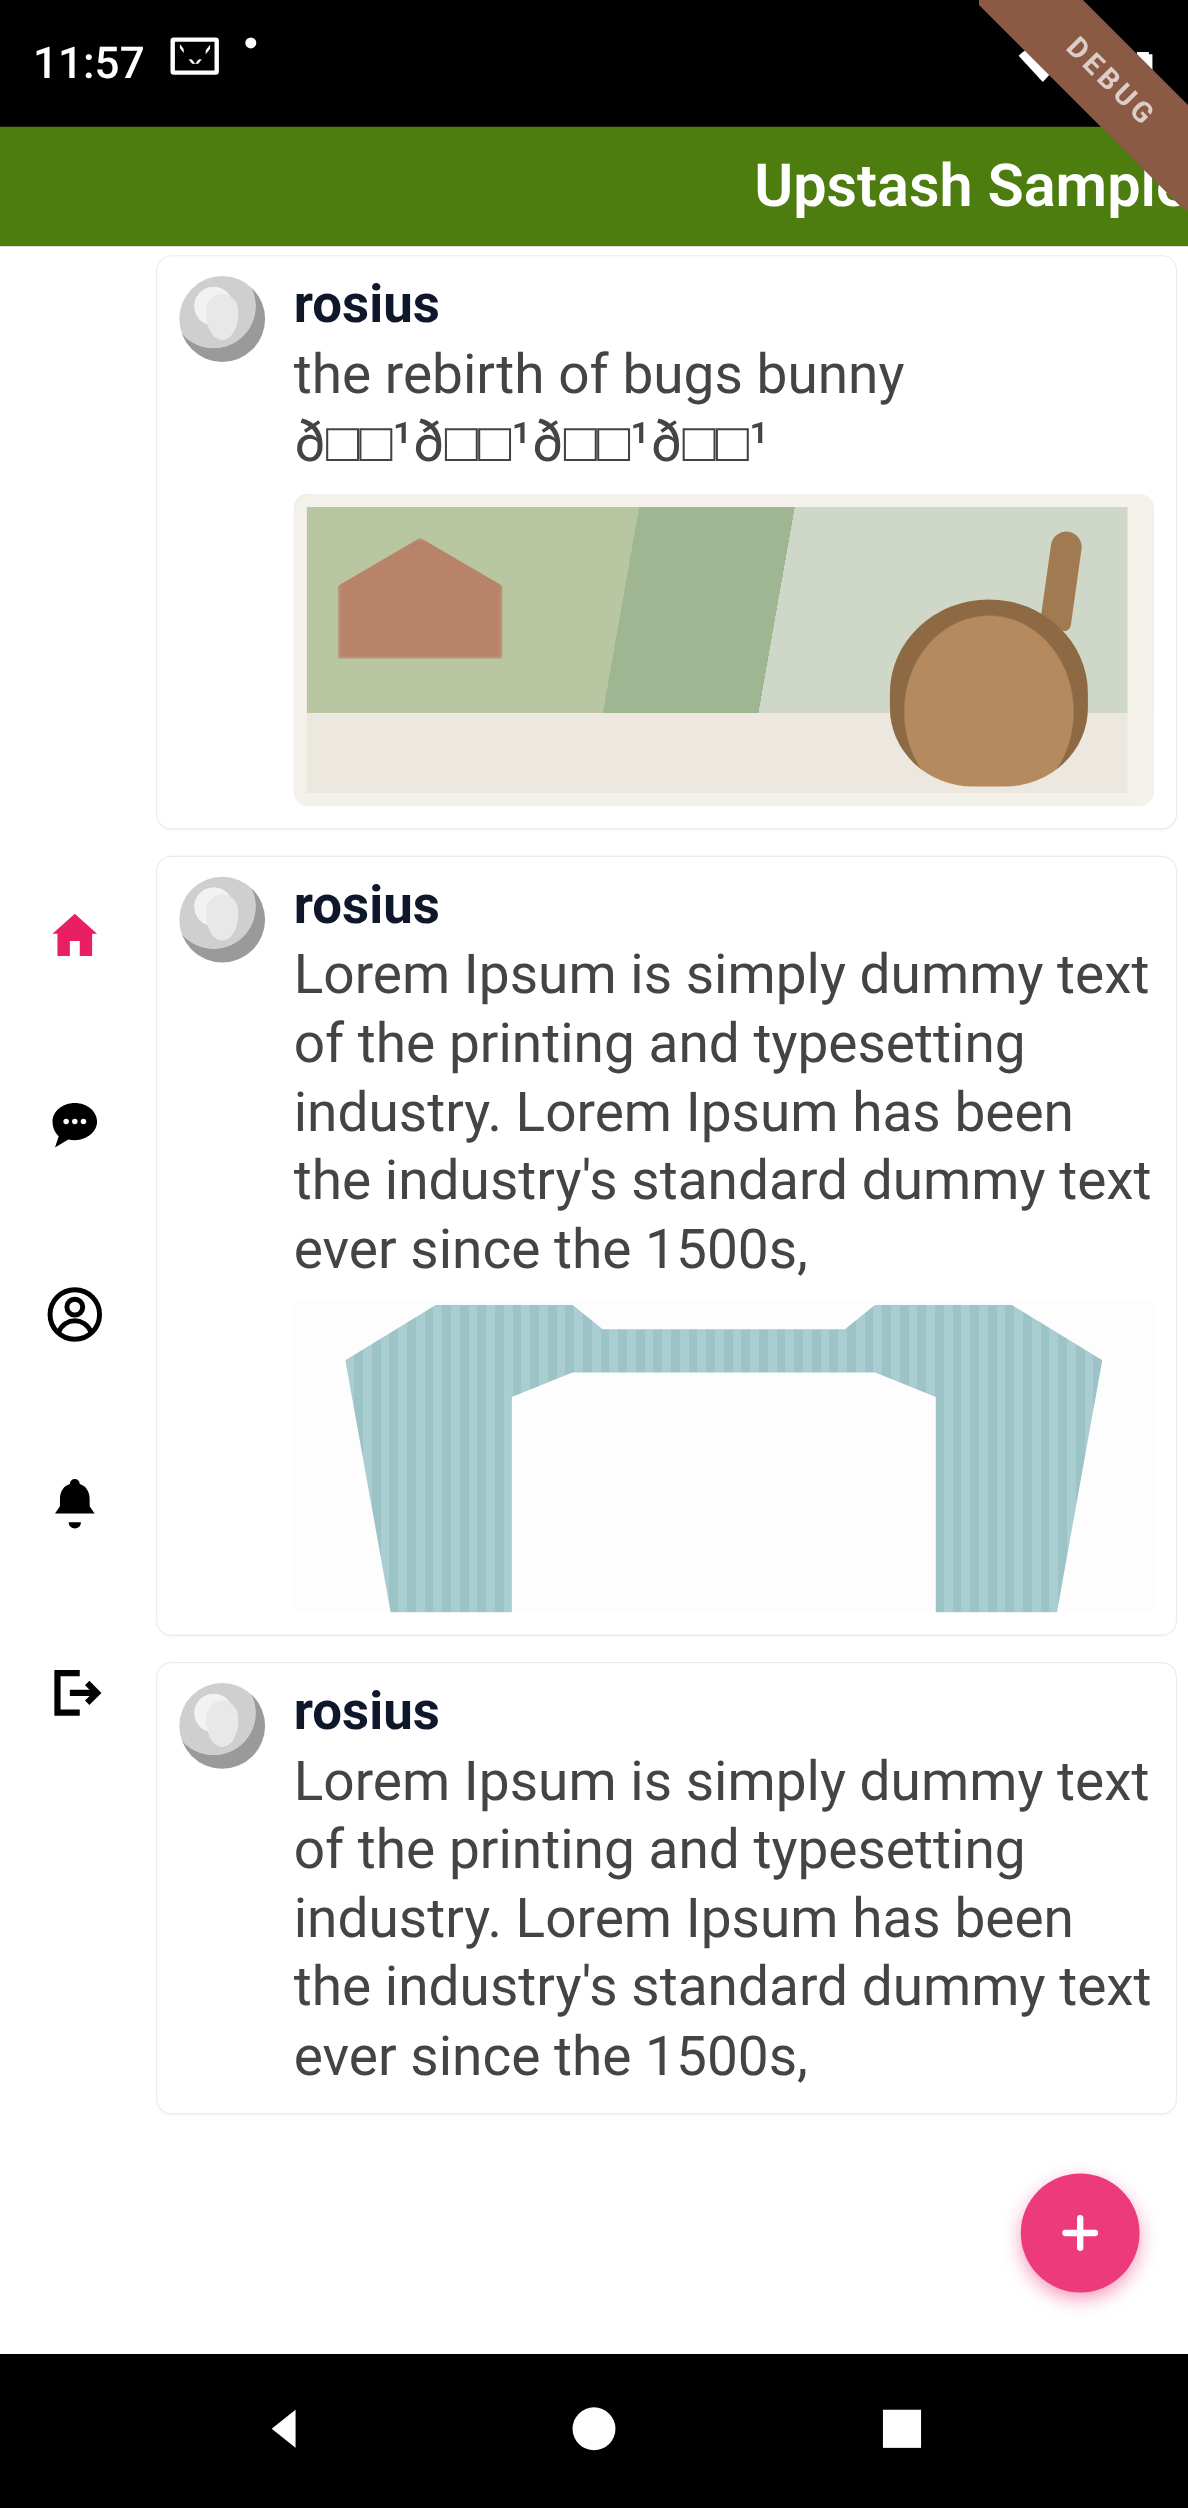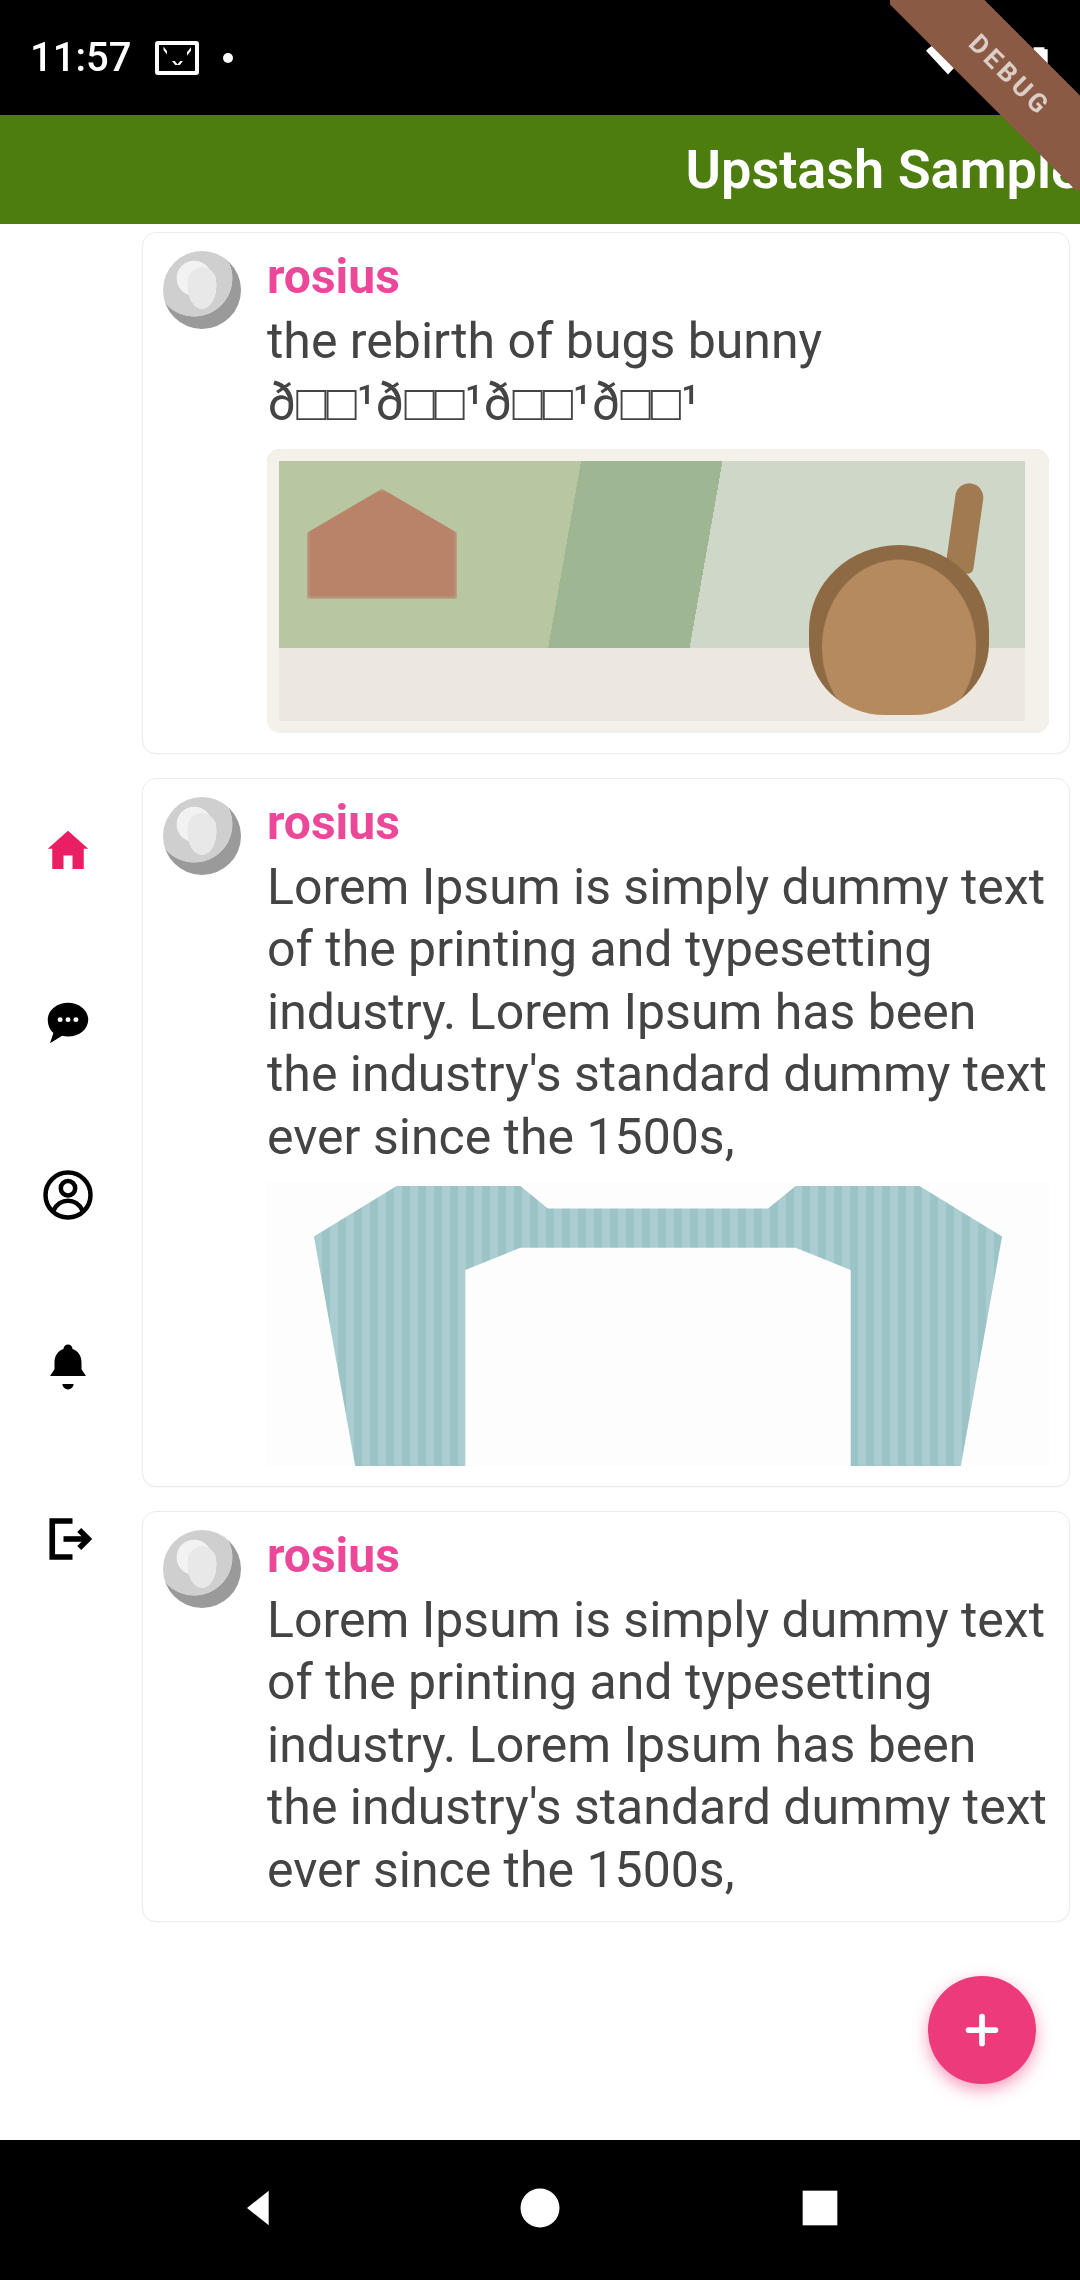--- a/index.html
+++ b/index.html
@@ -11,21 +11,21 @@
     height: 115px;
     background: #000;
     color: #fff;
     display: flex;
     align-items: center;
     padding: 0 30px;
     font-size: 40px;
     font-weight: 500;
     position: relative;
   }
-  .status-left { display: flex; align-items: center; gap: 24px; }
+  .status-left { display: flex; gap: 24px; }
   .status-right { position: absolute; right: 28px; display: flex; align-items: center; gap: 6px; }
 
   
   .debug-banner {
     position: absolute;
     top: 0; right: 0;
     width: 190px; height: 190px;
     overflow: hidden;
     pointer-events: none;
     z-index: 50;
@@ -114,21 +114,21 @@
   }
   .avatar::after{
     content:"";
     position:absolute;
     left:22px; top:16px;
     width:34px; height:46px;
     background: radial-gradient(ellipse at 50% 40%, #e8e8e8 0 60%, transparent 61%);
     border-radius:50% 50% 45% 45%;
   }
   .post-body { flex: 1; }
-  .username { font-size: 48px; font-weight: 700; color:#ec4899; line-height:1.1; }
+  .username { font-size: 48px; font-weight: 700; color:#0f172a; line-height:1.1; }
   .caption { font-size: 50px; color:#444; margin-top: 6px; line-height: 1.25; word-break: break-word; }
 
   .post-image {
     margin-top: 14px;
     width: 100%;
     border-radius: 14px;
     overflow: hidden;
   }
 
   

